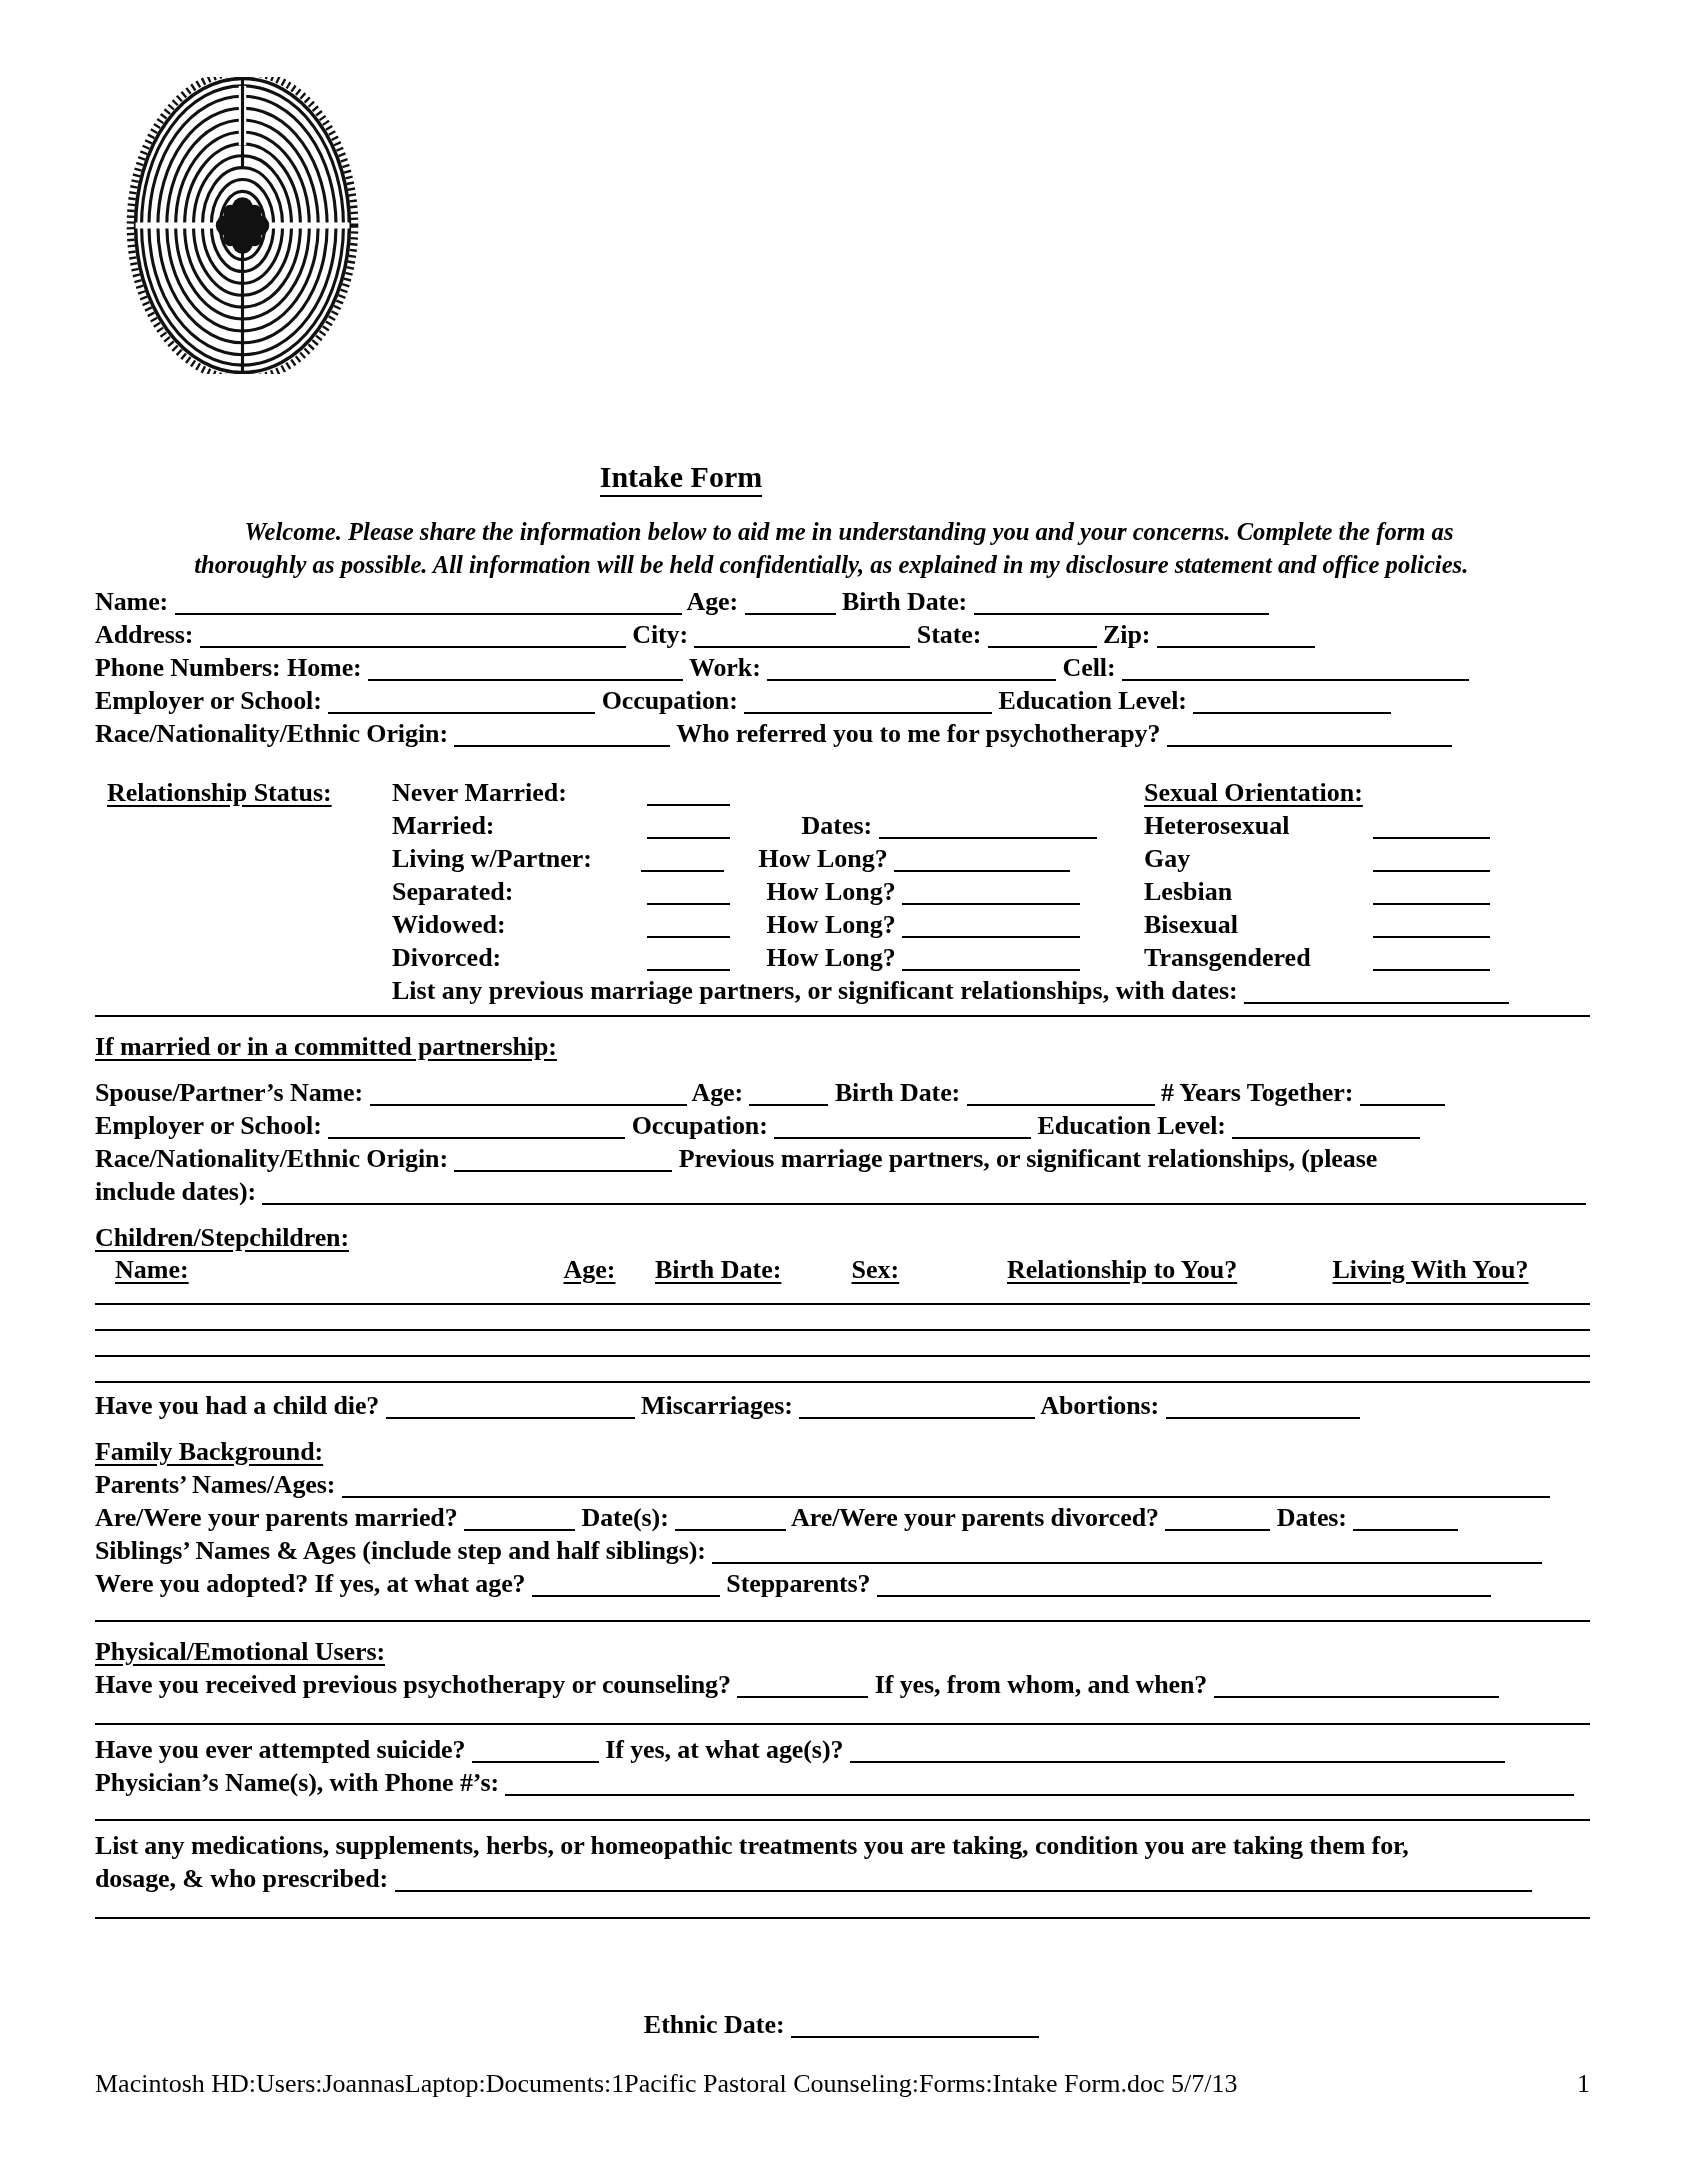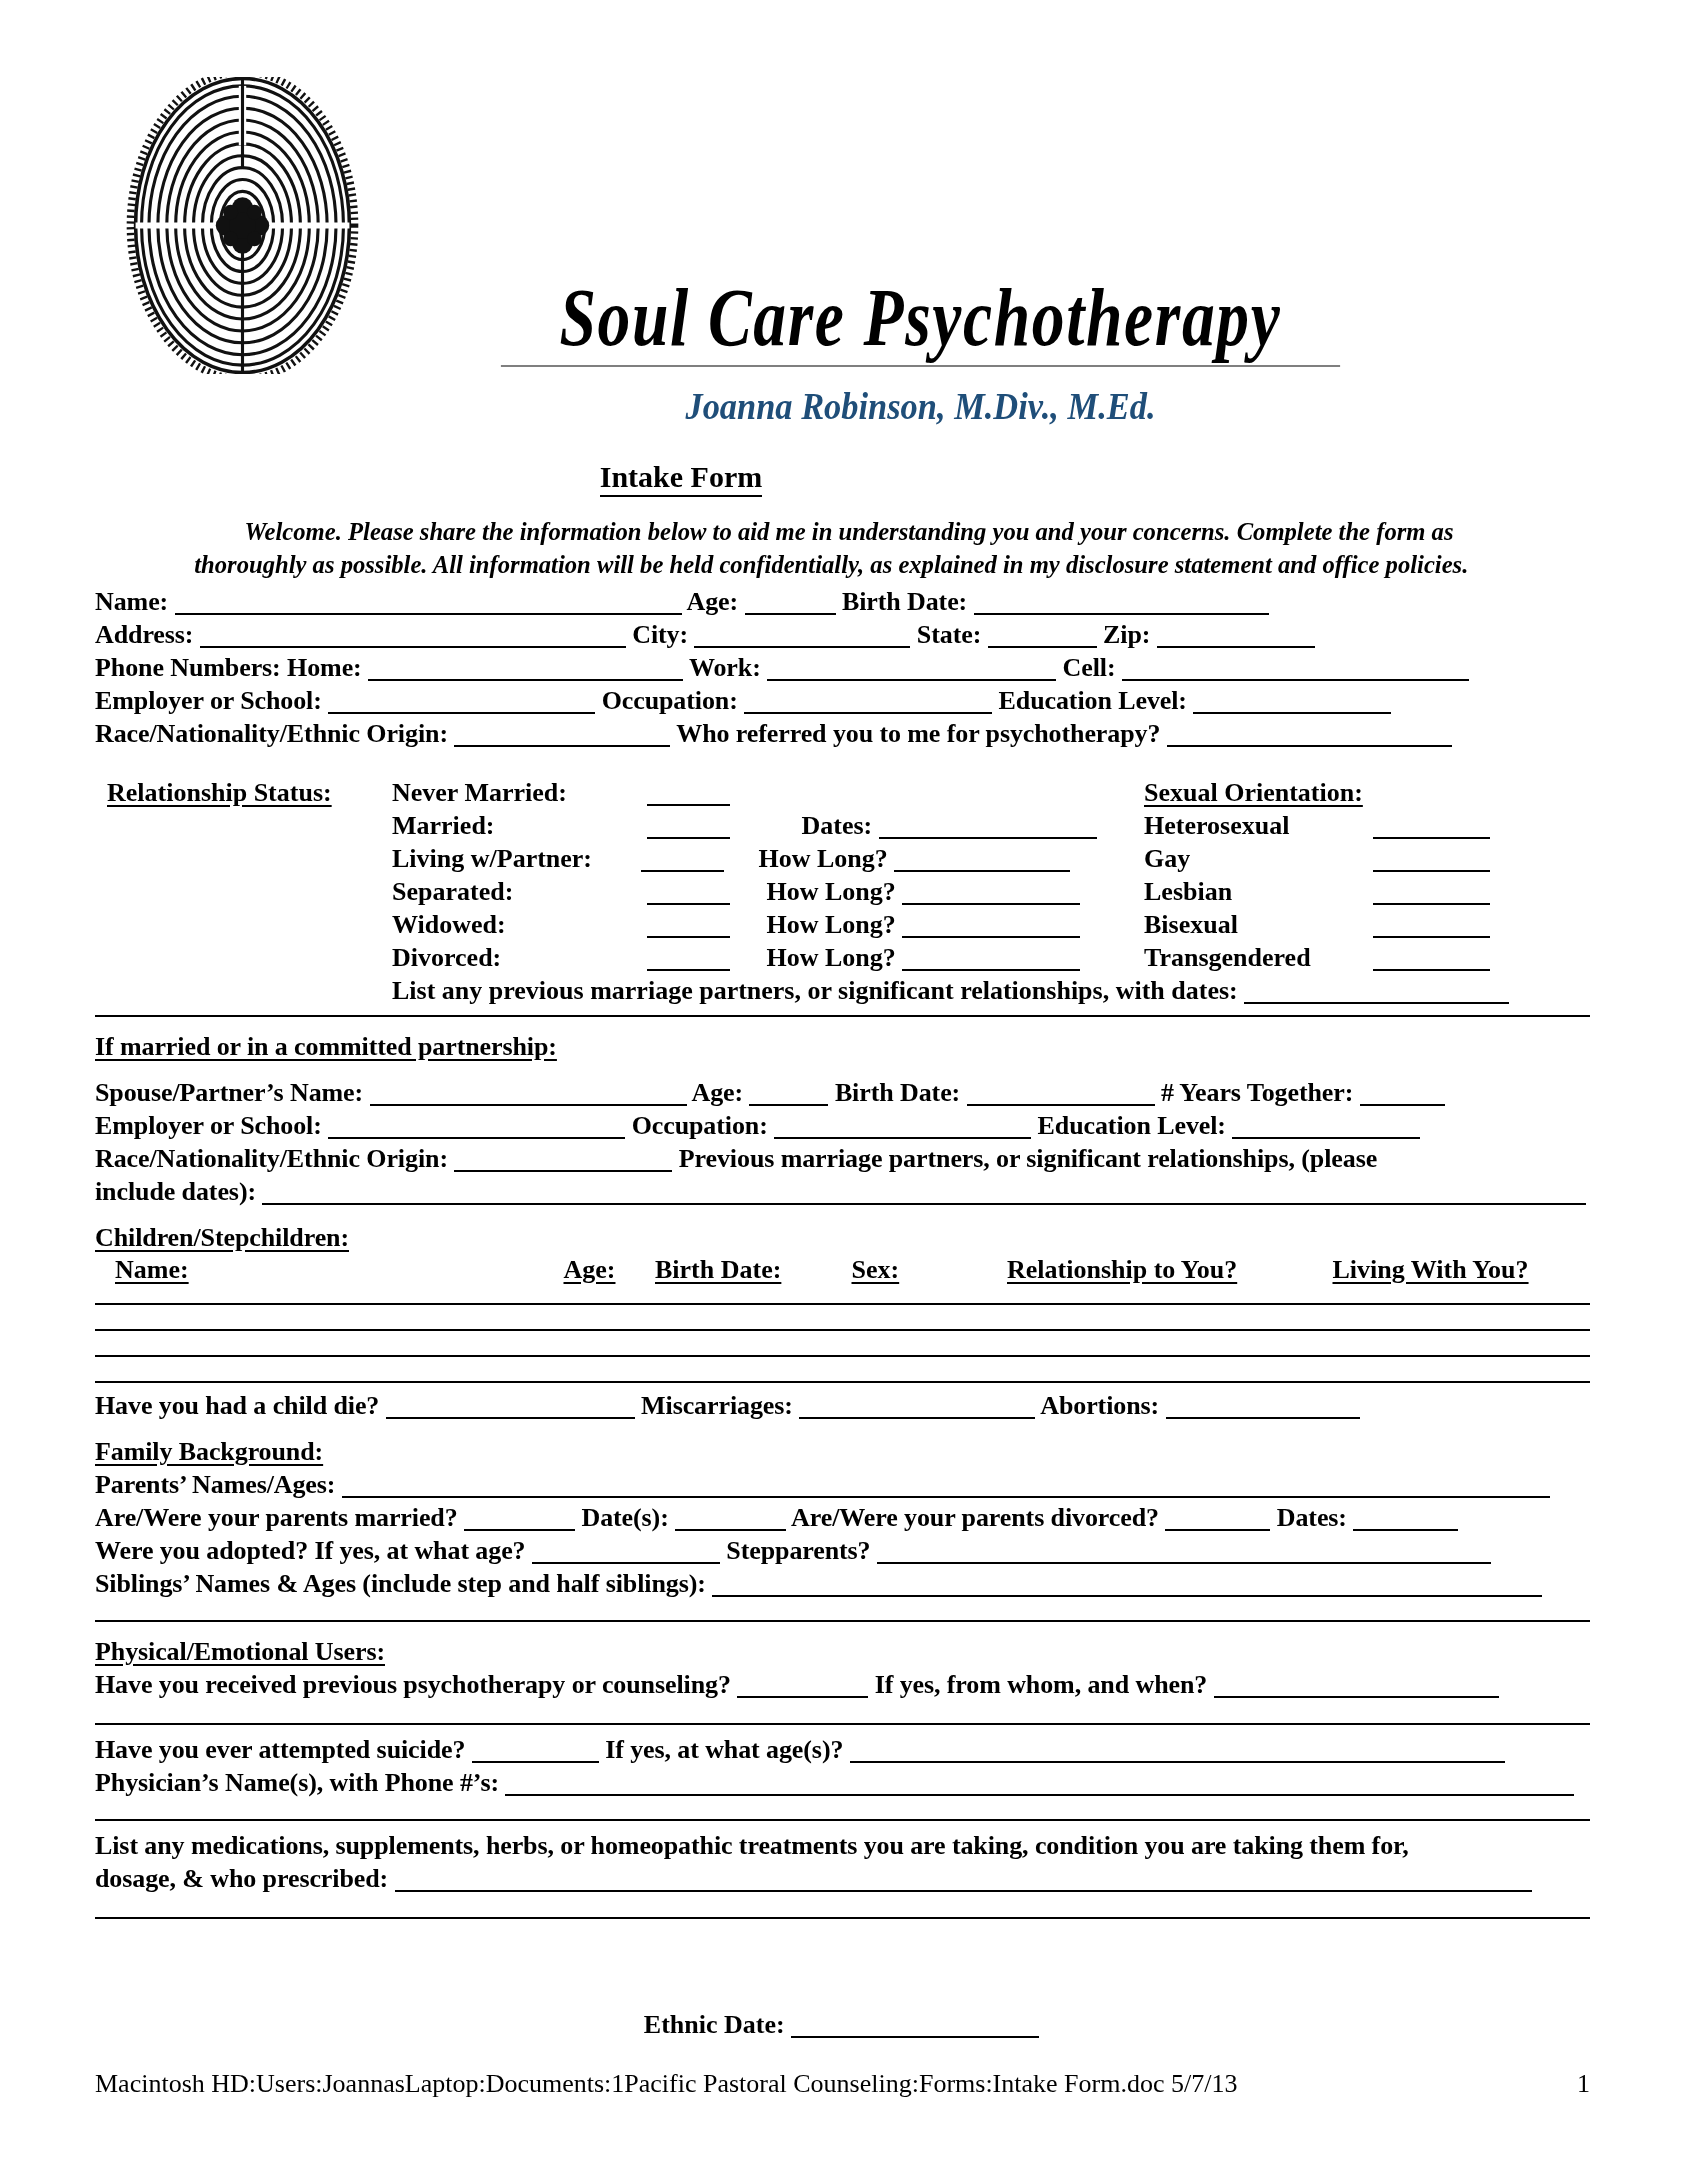--- a/index.html
+++ b/index.html
@@ -236,24 +236,20 @@
           <circle cx="111" cy="100" r="7"></circle>
           <circle cx="100" cy="100" r="9"></circle>
           <circle cx="92" cy="91" r="5"></circle>
           <circle cx="108" cy="91" r="5"></circle>
           <circle cx="92" cy="109" r="5"></circle>
           <circle cx="108" cy="109" r="5"></circle>
         </g>
       </svg>
     </div>
 
-    <div class="title-block">
-      <div class="brand-title">Soul  Care  Psychotherapy</div>
-      <div class="brand-sub">Joanna Robinson, M.Div., M.Ed.</div>
-    </div>
   </div>
 
   <div class="doc-title">
     <span>Intake Form</span>
   </div>
 
   <div class="sheet">
 
     <div class="welcome">
       <span class="indent">Welcome.  Please share the information below to aid me in understanding you and your concerns.  Complete the form as</span>
@@ -464,29 +460,29 @@
       <span class="bl" style="width:111px"></span>
       <span>Date(s):</span>
       <span class="bl" style="width:111px"></span>
       <span>Are/Were your parents divorced?</span>
       <span class="bl" style="width:105px"></span>
       <span>Dates:</span>
       <span class="bl" style="width:105px"></span>
     </div>
 
     <div class="row">
+      <span>Siblings’ Names &amp; Ages (include step and half siblings):</span>
+      <span class="bl" style="width:830px"></span>
+    </div>
+
+    <div class="row">
       <span>Were you adopted?  If yes, at what age?</span>
       <span class="bl" style="width:188px"></span>
       <span>Stepparents?</span>
       <span class="bl" style="width:614px"></span>
-    </div>
-
-    <div class="row">
-      <span>Siblings’ Names &amp; Ages (include step and half siblings):</span>
-      <span class="bl" style="width:830px"></span>
     </div>
 
     <span class="fullrule" style="margin-top:20px"></span>
 
 
     <div class="spacer-sm"></div>
 
     <div class="row uline">Physical/Emotional Users:</div>
 
     <div class="row">

